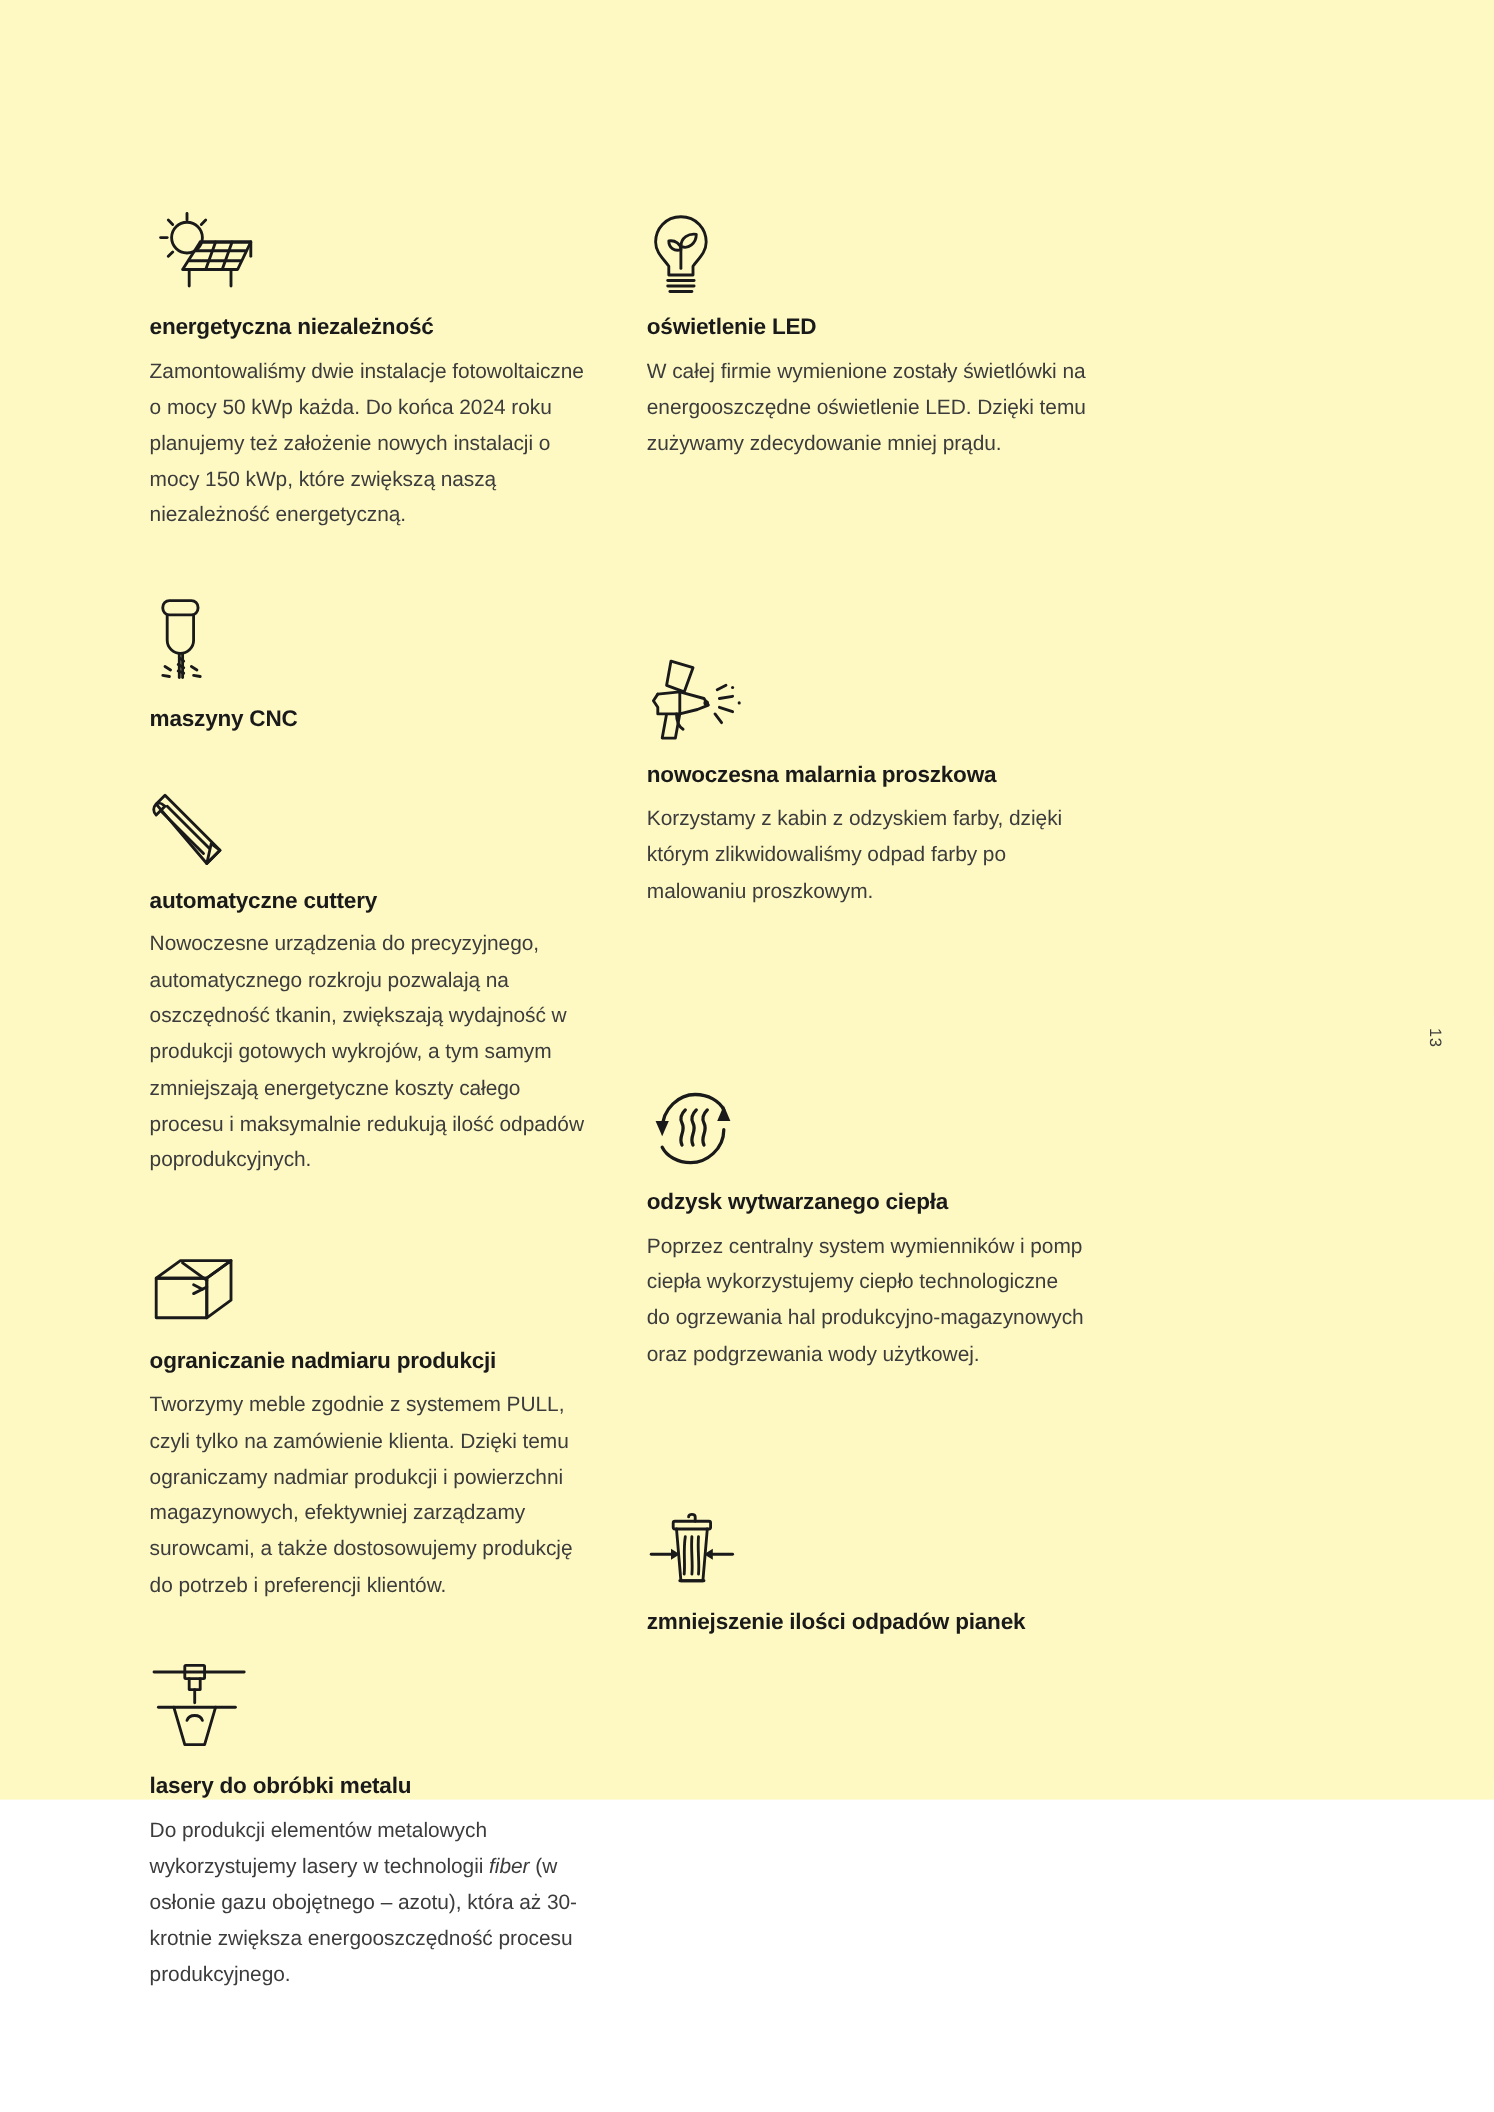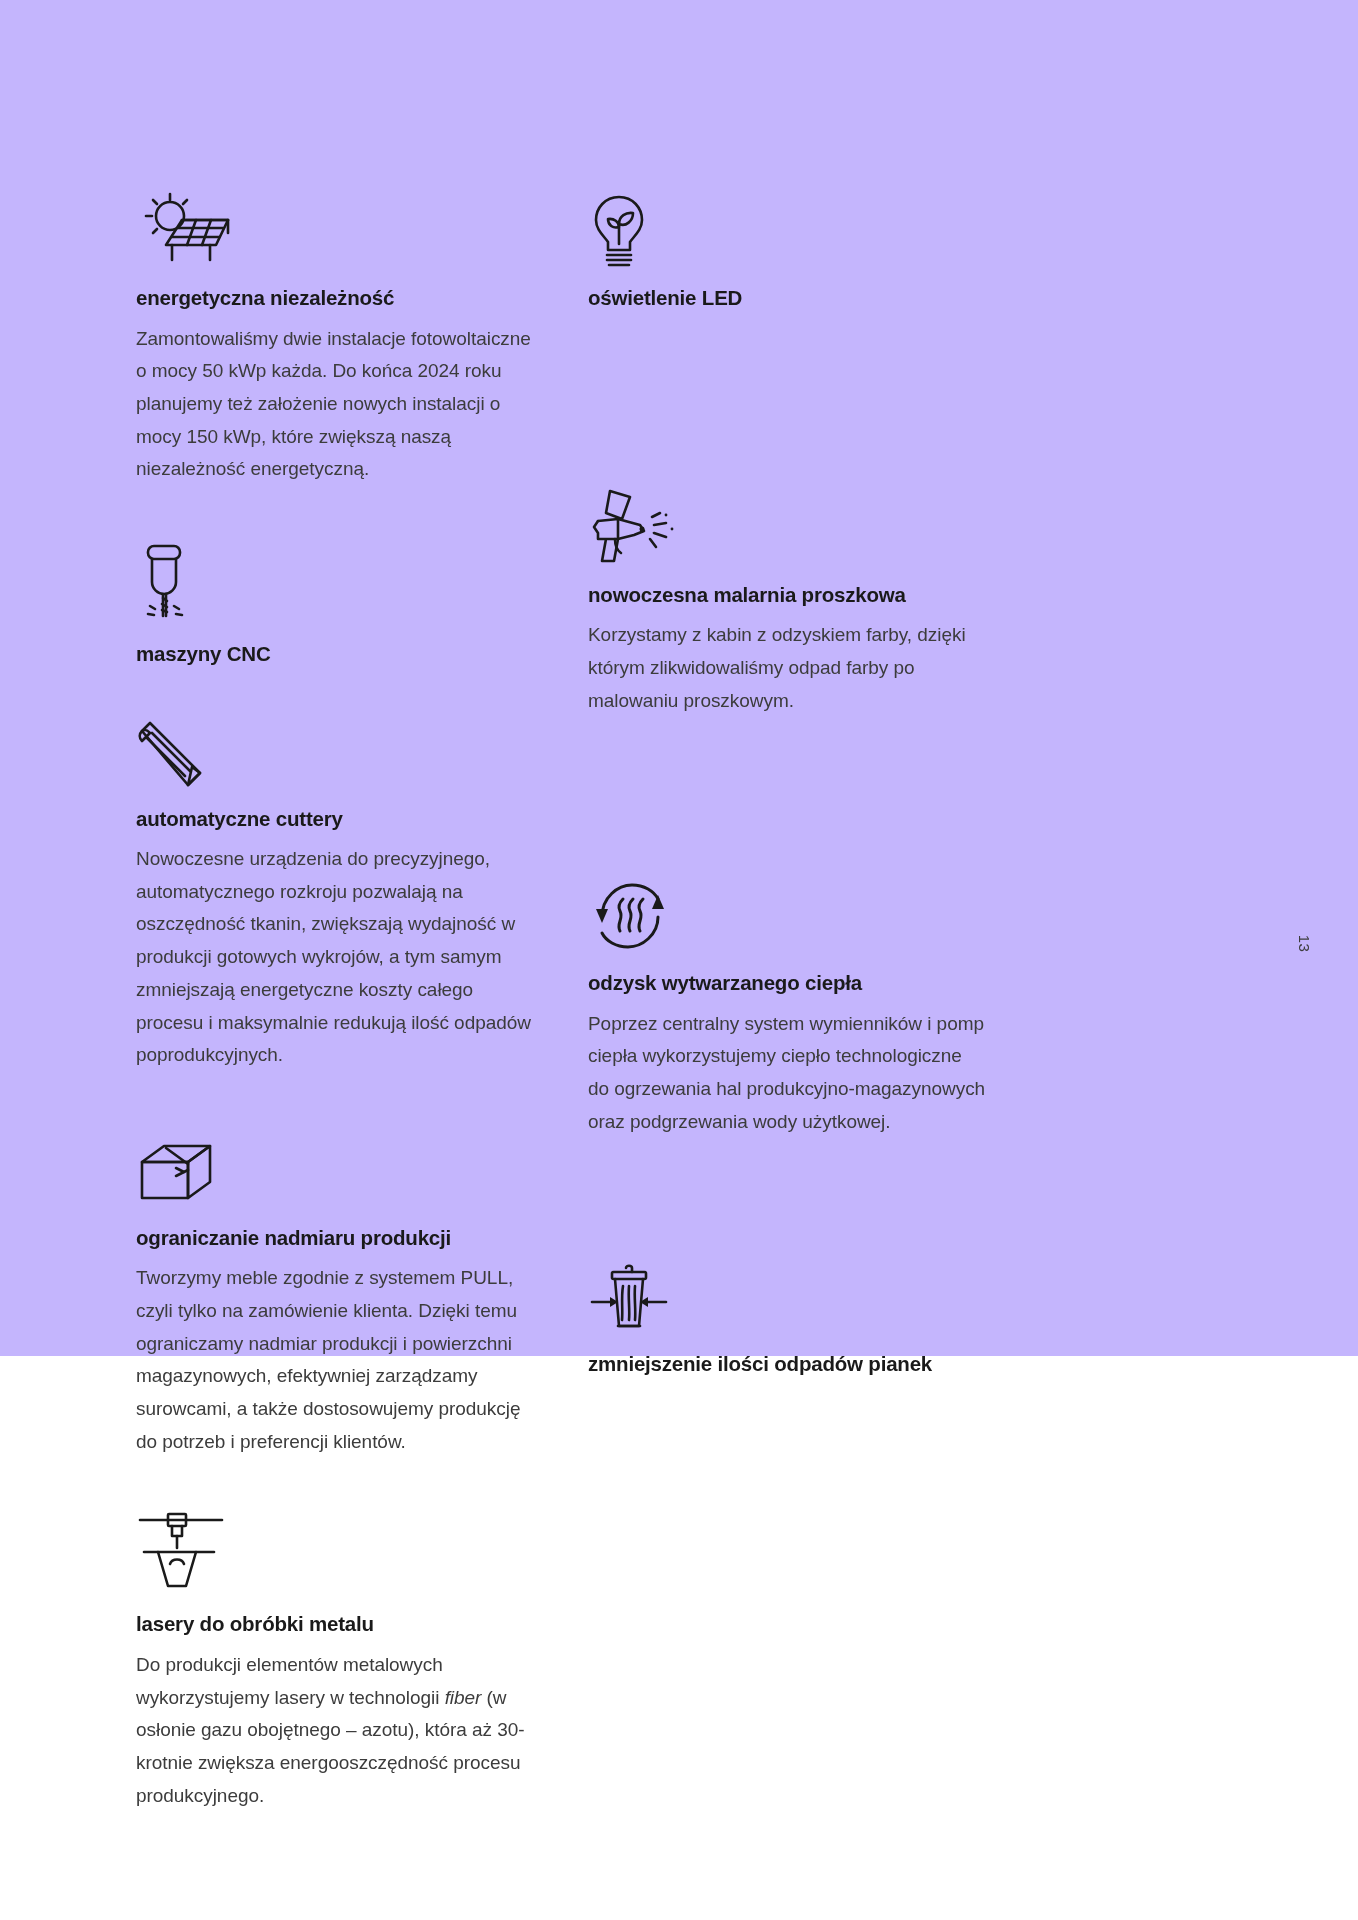--- a/index.html
+++ b/index.html
@@ -14,22 +14,22 @@
     font-family: "Liberation Sans", sans-serif;
     color: #231f20;
     position: relative;
     overflow: hidden;
   }
 
   .page {
     position: absolute;
     inset: 0;
     width: 1358px;
-    height: 1356px;
-    background: #c4b5fd;
+    height: 1636px;
+    background: #fef9c3;
   }
 
   
   .content {
     position: absolute;
     left: 136px;
     top: 178px;
     width: 1086px;
   }
 
@@ -204,20 +204,21 @@
             <path d="M31 3 C17 3 8 14 8 26 C8 36 16 42 20 48 L20 56 L42 56 L42 48 C46 42 54 36 54 26 C54 14 45 3 31 3 Z"></path>
             <line x1="19" y1="61" x2="43" y2="61"></line>
             <line x1="19" y1="66" x2="43" y2="66"></line>
             <line x1="21" y1="71" x2="41" y2="71"></line>
             <line x1="31" y1="50" x2="31" y2="28"></line>
             <path d="M31 30 C31 22 38 18 45 19 C45 27 38 33 31 30 Z"></path>
             <path d="M31 33 C31 28 26 24 20 25 C20 31 25 35 31 33 Z"></path>
           </svg>
         </div>
         <div class="card-title">oświetlenie LED</div>
+        <div class="card-body">W całej firmie wymienione zostały świetlówki na energooszczędne oświetlenie LED. Dzięki temu zużywamy zdecydowanie mniej prądu.</div>
       </div>
 
       <div class="card r-malarnia">
         <div class="icon-box">
           <svg width="88" height="80" viewBox="0 0 88 80" fill="none" stroke="#1a1a1a" stroke-width="2.6" stroke-linecap="round" stroke-linejoin="round">
             <path d="M22 4 L42 10 L34 32 L18 26 Z"></path>
             <path d="M10 34 L6 40 L10 46 L10 52 L30 52 L26 74 L14 74 L18 52"></path>
             <path d="M10 34 L30 32 L52 38 L56 44 L46 48 L30 52"></path>
             <line x1="30" y1="32" x2="30" y2="52"></line>
             <path d="M27 52 C27 60 30 64 33 66"></path>

